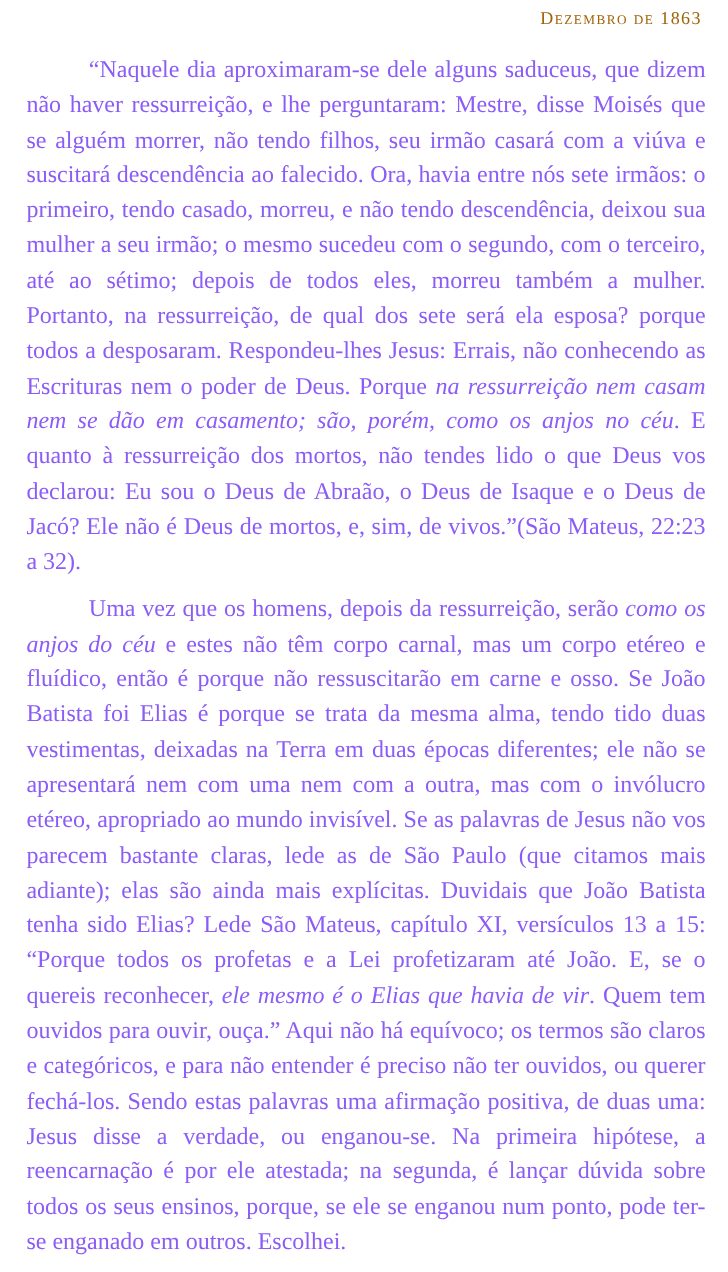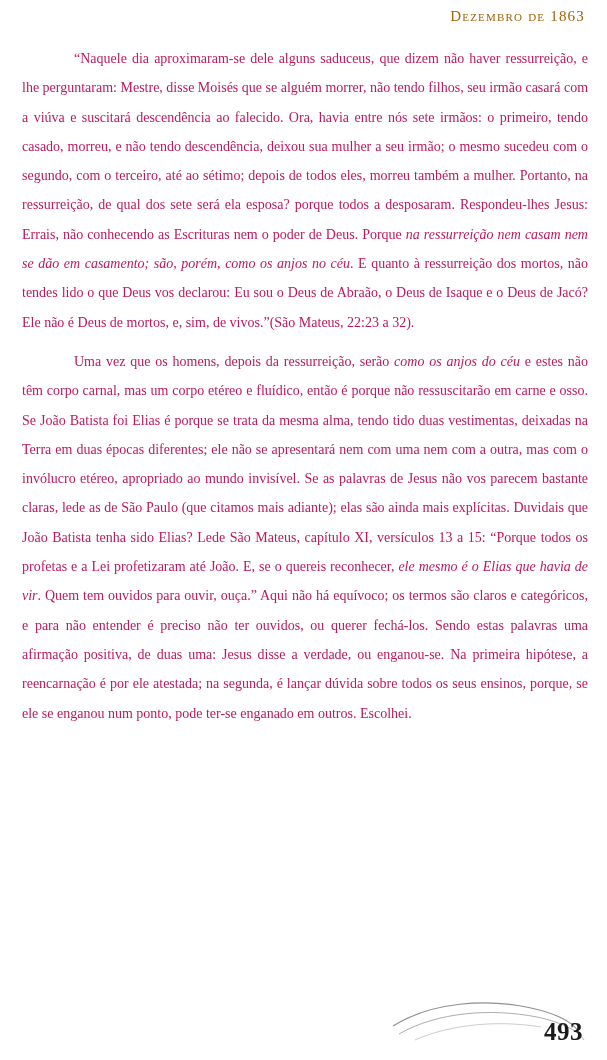--- a/index.html
+++ b/index.html
@@ -36,24 +36,24 @@
   .body-area {
     position: absolute;
     top: 44px;
     left: 22px;
     width: 566px;
   }
   p.para {
     margin: 0 0 0 0;
     text-align: justify;
     text-justify: inter-word;
-    font-size: 14px;
+    font-size: 20px;
     line-height: 29.3px;
     text-indent: 52px;
-    color: #be185d;
+    color: #8b5cf6;
     hyphens: none;
   }
   p.para + p.para {
     margin-top: 10px;
   }
   .it {
     font-style: italic;
   }
   .footer {
     position: absolute;
@@ -89,22 +89,14 @@
 
   <div class="body-area">
     <p class="para">
       <span>“Naquele dia aproximaram-se dele alguns saduceus, que dizem não haver ressurreição, e lhe perguntaram: Mestre, disse Moisés que se alguém morrer, não tendo filhos, seu irmão casará com a viúva e suscitará descendência ao falecido. Ora, havia entre nós sete irmãos: o primeiro, tendo casado, morreu, e não tendo descendência, deixou sua mulher a seu irmão; o mesmo sucedeu com o segundo, com o terceiro, até ao sétimo; depois de todos eles, morreu também a mulher. Portanto, na ressurreição, de qual dos sete será ela esposa? porque todos a desposaram. Respondeu-lhes Jesus:  Errais, não conhecendo as Escrituras nem o poder de Deus. Porque </span><span class="it">na ressurreição nem casam nem se dão em casamento; são, porém, como os anjos no céu</span><span>. E quanto à ressurreição dos mortos, não tendes lido o que Deus vos declarou: Eu sou o Deus de Abraão, o Deus de Isaque e o Deus de Jacó? Ele não é Deus de mortos, e, sim, de vivos.”(São Mateus, 22:23 a 32).</span>
     </p>
     <p class="para">
       <span>Uma vez que os homens, depois da ressurreição, serão </span><span class="it">como os anjos do céu</span><span> e estes não têm corpo carnal, mas um corpo etéreo e fluídico, então é porque não ressuscitarão em carne e osso. Se João Batista foi Elias é porque se trata da mesma alma, tendo tido duas vestimentas, deixadas na Terra em duas épocas diferentes; ele não se apresentará nem com uma nem com a outra, mas com o invólucro etéreo, apropriado ao mundo invisível. Se as palavras de Jesus não vos parecem bastante claras, lede as de São Paulo (que citamos mais adiante); elas são ainda mais explícitas. Duvidais que João Batista tenha sido Elias? Lede São Mateus, capítulo XI, versículos 13 a 15: “Porque todos os profetas e a Lei profetizaram até João. E, se o quereis reconhecer, </span><span class="it">ele mesmo é o Elias que havia de vir</span><span>. Quem tem ouvidos para ouvir, ouça.” Aqui não há equívoco; os termos são claros e categóricos, e para não entender é preciso não ter ouvidos, ou querer fechá-los. Sendo estas palavras uma afirmação positiva, de duas uma: Jesus disse a verdade, ou enganou-se. Na primeira hipótese, a reencarnação é por ele atestada; na segunda, é lançar dúvida sobre todos os seus ensinos, porque, se ele se enganou num ponto, pode ter-se enganado em outros. Escolhei.</span>
     </p>
   </div>
 
-  <div class="footer">
-    <svg class="swoosh" viewBox="0 0 200 46" aria-hidden="true">
-      <path d="M2 30 C 40 6, 96 2, 140 12 C 172 19, 186 30, 190 40" fill="none" stroke="#8d8f94" stroke-width="1.2"></path>
-      <path d="M8 38 C 46 16, 100 12, 146 21 C 174 27, 188 36, 193 44" fill="none" stroke="#aaacb1" stroke-width="1"></path>
-      <path d="M24 44 C 60 28, 108 24, 150 31" fill="none" stroke="#c3c5c9" stroke-width="0.9"></path>
-    </svg>
-    <div class="folio">493</div>
-  </div>
 
 </div>
 
 </body></html>

